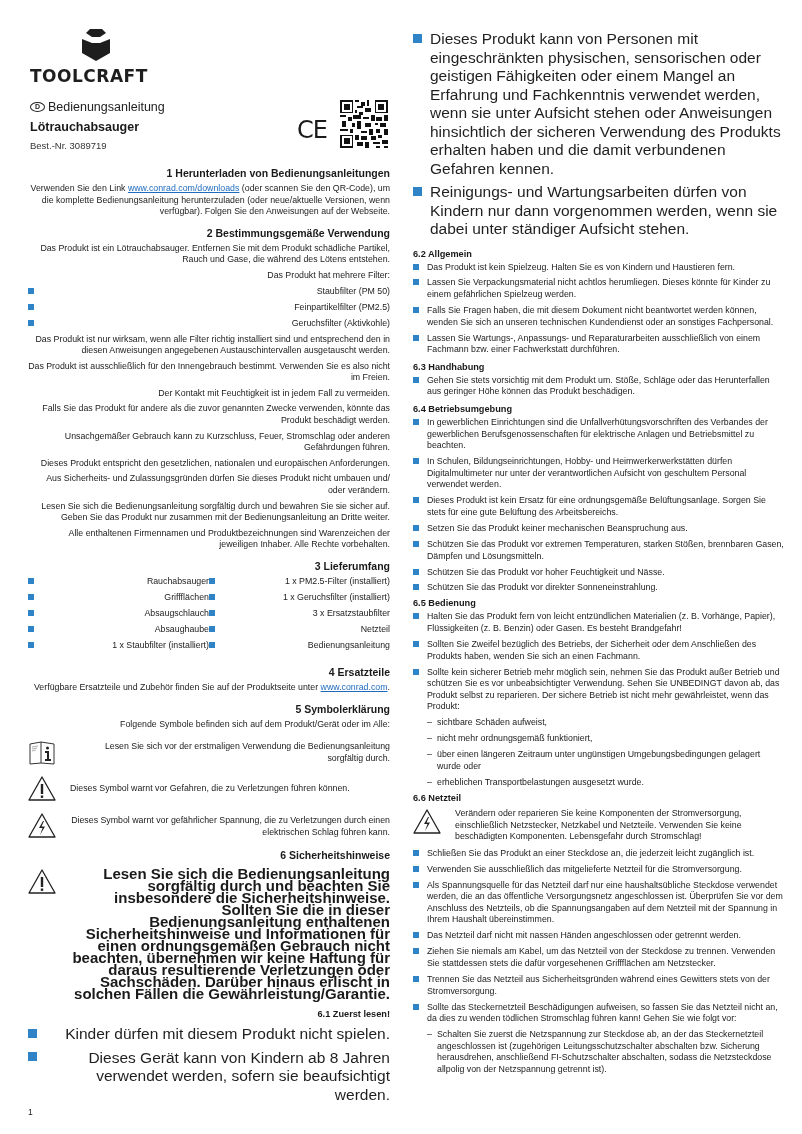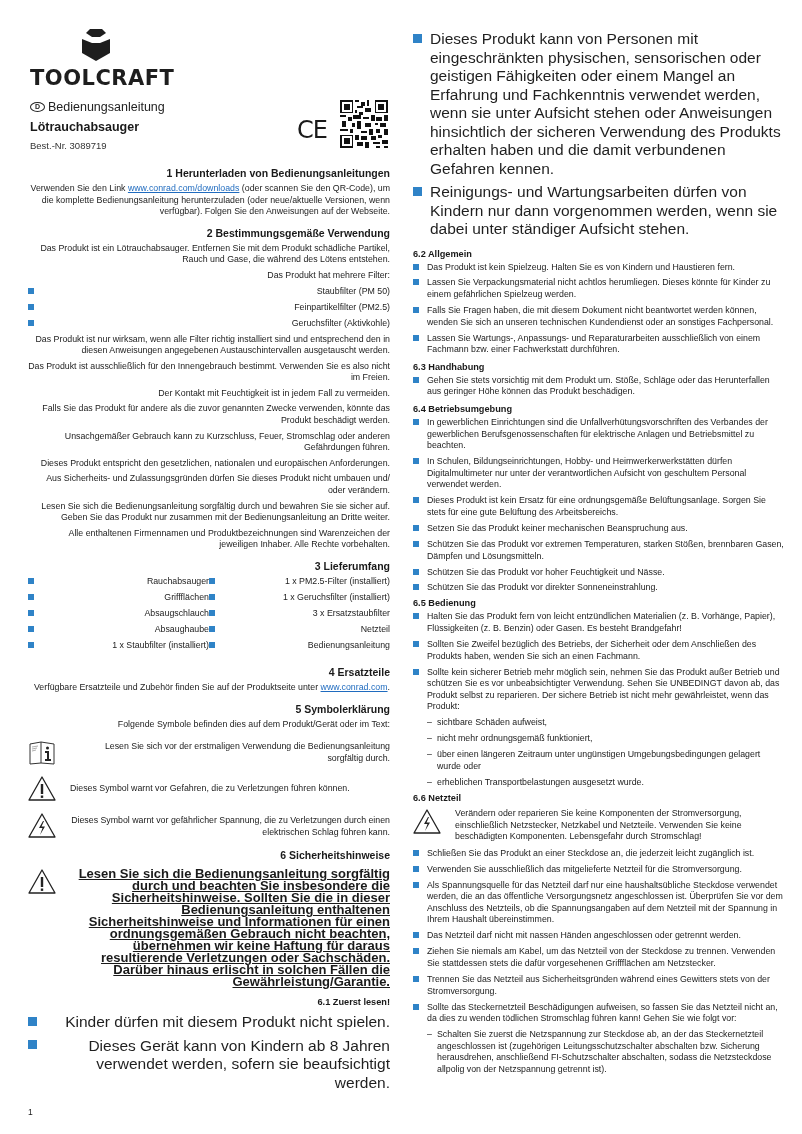--- a/index.html
+++ b/index.html
@@ -3,21 +3,21 @@
 <meta charset="utf-8">
 <style>
   * { box-sizing: border-box; margin: 0; padding: 0; }
   html, body { width: 802px; height: 1134px; background: #ffffff; overflow: hidden; }
   body { font-family: "Liberation Sans", sans-serif; color: #1a1a1a; position: relative; }
   .col { position: absolute; top: 0; }
   .col-left { left: 28px; width: 362px; }
   .col-right { left: 413px; width: 372px; }
   .logo-block { position: absolute; left: 30px; top: 28px; width: 120px; }
   .logo-icon { display: block; margin-left: 50px; }
-  .logo-word { font-family: "DejaVu Sans", sans-serif; font-weight: bold; font-size: 21px; letter-spacing: 0.5px; color: #1e1e1e; margin-top: 4px; }
+  .logo-word { font-family: "DejaVu Sans", sans-serif; font-weight: bold; font-size: 17px; letter-spacing: 0.5px; color: #1e1e1e; margin-top: 4px; }
   .doc-type { position: absolute; left: 30px; top: 100px; font-size: 12.5px; color: #222; display: flex; align-items: center; gap: 3px; }
   .lang-badge { width: 15px; height: 10px; border: 1px solid #222; border-radius: 50%; font-size: 7px; line-height: 8px; text-align: center; font-weight: bold; }
   .product-name { position: absolute; left: 30px; top: 120px; font-size: 12.5px; font-weight: bold; }
   .order-no { position: absolute; left: 30px; top: 140px; font-size: 9.5px; color: #333; }
   .ce-mark { position: absolute; left: 297px; top: 116px; font-size: 24px; font-family: "DejaVu Sans", sans-serif; letter-spacing: -1px; }
   .qr { position: absolute; left: 340px; top: 100px; width: 48px; height: 48px; }
   h2 { font-size: 10.5px; font-weight: bold; margin: 0 0 4px 0; color: #1a1a1a; }
   h3 { font-size: 9.2px; font-weight: bold; margin: 0 0 3px 0; }
   p { font-size: 8.8px; line-height: 11.6px; margin-bottom: 4px; color: #222; }
   a.link { color: #1f6bbf; text-decoration: underline; }
@@ -25,21 +25,21 @@
   ul.bl li { position: relative; padding-left: 14px; font-size: 8.8px; line-height: 11.6px; margin-bottom: 4.4px; color: #222; }
   ul.bl li .bullet { position: absolute; left: 0; top: 2px; width: 6px; height: 6px; background: #2f83c7; }
   ul.dash { list-style: none; margin-left: 14px; }
   ul.dash li { position: relative; padding-left: 10px; font-size: 8.8px; line-height: 11.6px; margin-bottom: 4.4px; }
   ul.dash li .dashmark { position: absolute; left: 0; top: 0; }
   .two-col { display: flex; }
   .two-col ul { width: 50%; }
   .sym-row { display: flex; align-items: flex-start; margin-bottom: 9px; }
   .sym-icon { width: 28px; height: 28px; flex: 0 0 28px; margin-right: 14px; }
   .sym-text { font-size: 8.8px; line-height: 11.6px; padding-top: 3px; }
-  .bold-warn { font-size: 13px; line-height: 12px; font-weight: bold; text-decoration: underline; }
+  .bold-warn { font-size: 15px; line-height: 12px; font-weight: bold; }
   ul.big { list-style: none; }
   ul.big li { position: relative; padding-left: 17px; font-size: 15.5px; line-height: 18.5px; margin-bottom: 5px; color: #1f1f1f; }
   ul.big li .bullet { position: absolute; left: 0; top: 3.5px; width: 9px; height: 9px; background: #2f83c7; }
   .page-num { position: absolute; left: 28px; top: 1107px; font-size: 8.5px; }
 </style>
 </head>
 <body>
 
 <div class="logo-block">
   <svg class="logo-icon" width="32" height="34" viewBox="0 0 32 34">
@@ -154,21 +154,21 @@
     </div>
   </section>
 
   <section style="margin-top:6px;">
     <h2>4 Ersatzteile</h2>
     <p><span>Verfügbare Ersatzteile und Zubehör finden Sie auf der Produktseite unter </span><a class="link">www.conrad.com</a><span>.</span></p>
   </section>
 
   <section style="margin-top:9px;">
     <h2>5 Symbolerklärung</h2>
-    <p style="margin-bottom:8px;">Folgende Symbole befinden dies auf dem Produkt/Gerät oder im Text:</p>
+    <p style="margin-bottom:8px;">Folgende Symbole befinden sich auf dem Produkt/Gerät oder im Alle:</p>
 
     <div class="sym-row">
       <svg class="sym-icon" viewBox="0 0 28 28">
         <path d="M2 6 L13 4 L13 25 L2 26 Z" fill="none" stroke="#333" stroke-width="1"></path>
         <path d="M13 4 L26 6 L26 26 L13 25" fill="none" stroke="#333" stroke-width="1"></path>
         <path d="M4 9 L10 8 M4 11 L9 10 M4 13 L8 12" stroke="#777" stroke-width="0.6"></path>
         <circle cx="19.5" cy="10" r="1.5" fill="#222"></circle>
         <path d="M17 13 L21 13 L21 21 L23 21 L23 23 L17 23 L17 21 L19 21 L19 15 L17 15 Z" fill="#222"></path>
       </svg>
       <div class="sym-text">Lesen Sie sich vor der erstmaligen Verwendung die Bedienungsanleitung sorgfältig durch.</div>

